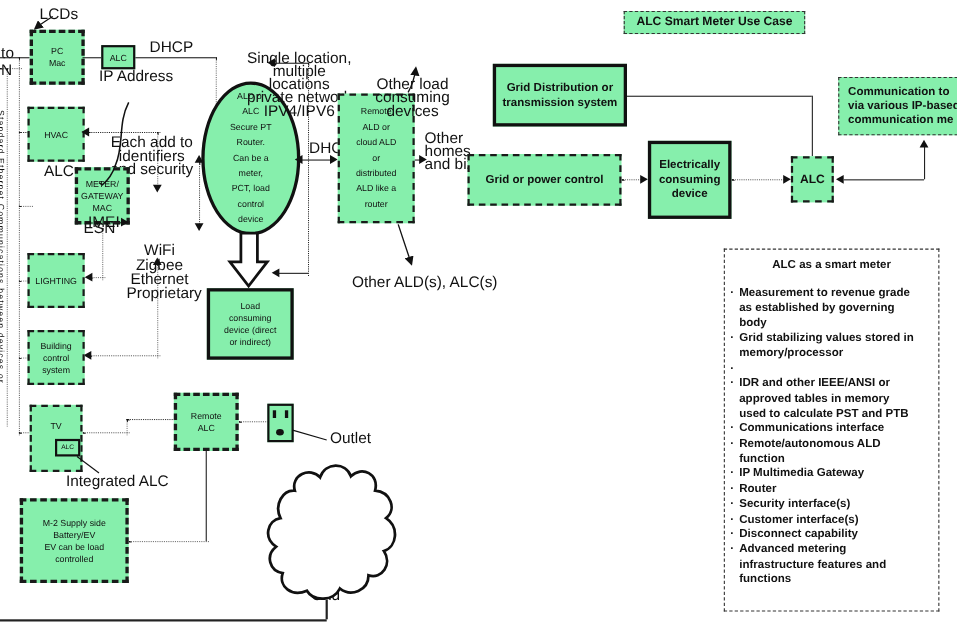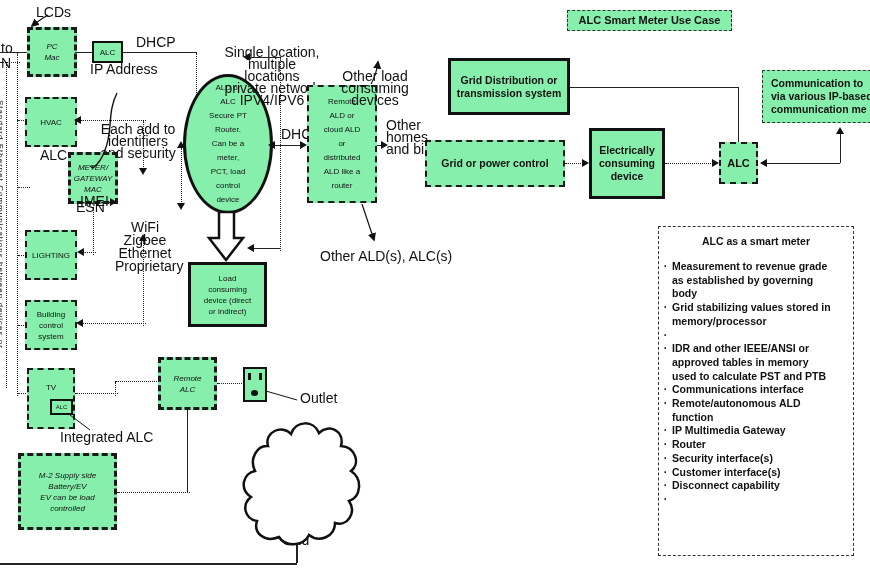--- a/index.html
+++ b/index.html
@@ -3,21 +3,21 @@
 <meta charset="utf-8">
 <style>
   html,body{margin:0;padding:0;background:#fff;}
   #canvas{position:relative;width:870px;height:570px;background:#fff;overflow:hidden;
           font-family:"Liberation Sans",sans-serif;color:#111;}
   .a{position:absolute;}
   .ml{white-space:pre-line;}
   .box{position:absolute;background:#86efac;display:flex;align-items:center;justify-content:center;
        text-align:center;font-size:8px;line-height:11px;color:#111;}
   .b-dash2{border:2px dashed #1a1a1a;}
-  .b-dash3{border:3px dashed #1a1a1a;font-style:italic;}
+  .b-dash3{border:3px dashed #1a1a1a;}
   .b-solid2{border:2px solid #111;}
   .b-solid3{border:3px solid #111;}
   .b-dot1{border:1px dashed #333;}
   .lbl{position:absolute;font-size:14px;line-height:12px;color:#111;}
   .bold{font-weight:bold;}
   .ctr{text-align:center;margin-top:44px;}
   .ln{position:absolute;}
   .h{height:0;border-top:1px solid #222;}
   .v{width:0;border-left:1px solid #222;}
   .dt{border-top-style:dotted;border-left-style:dotted;}
@@ -252,20 +252,21 @@
         <div class="brow">
           <span class="bdot">·</span>
           <span class="btxt">Customer interface(s)</span>
         </div>
         <div class="brow">
           <span class="bdot">·</span>
           <span class="btxt">Disconnect capability</span>
         </div>
         <div class="brow">
           <span class="bdot">·</span>
+          <span class="btxt">Advanced metering infrastructure features and functions</span>
         </div>
       </div>
   </div>
 
   <svg width="870" height="570" viewBox="0 0 870 570">
     <defs>
       <marker id="arr" viewBox="0 0 10 10" refX="8" refY="5" markerWidth="7" markerHeight="7" orient="auto-start-reverse">
         <path d="M0,0L10,5L0,10z" fill="#111"></path>
       </marker>
     </defs>

